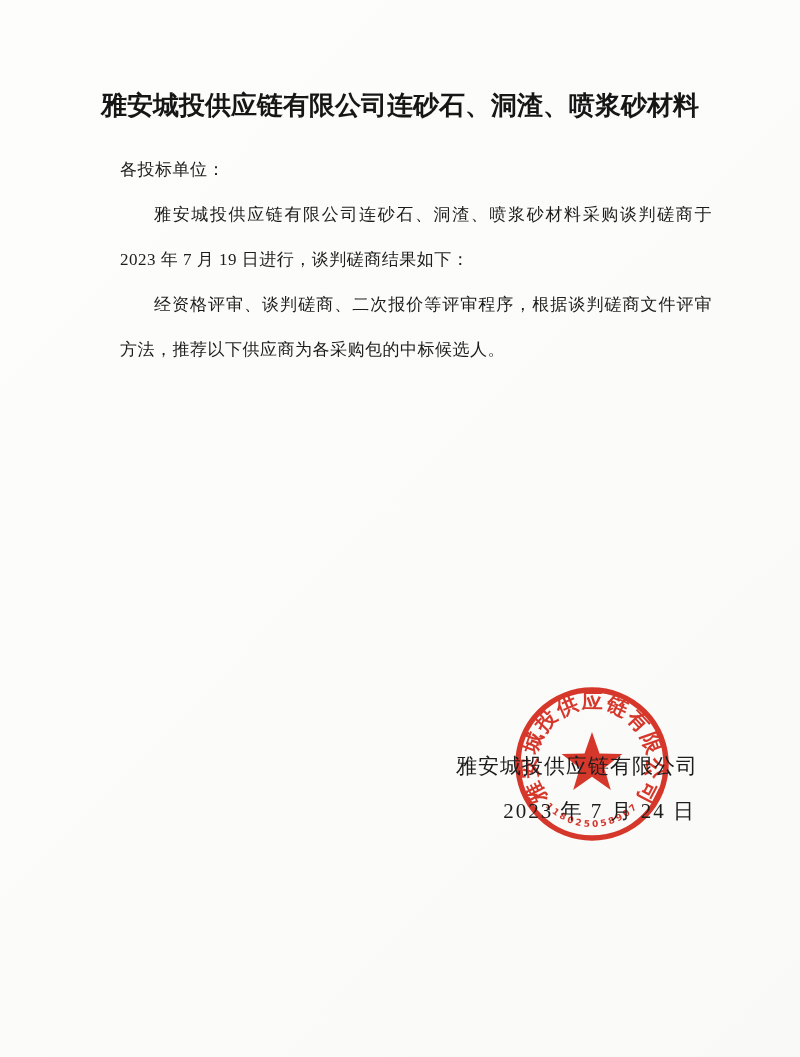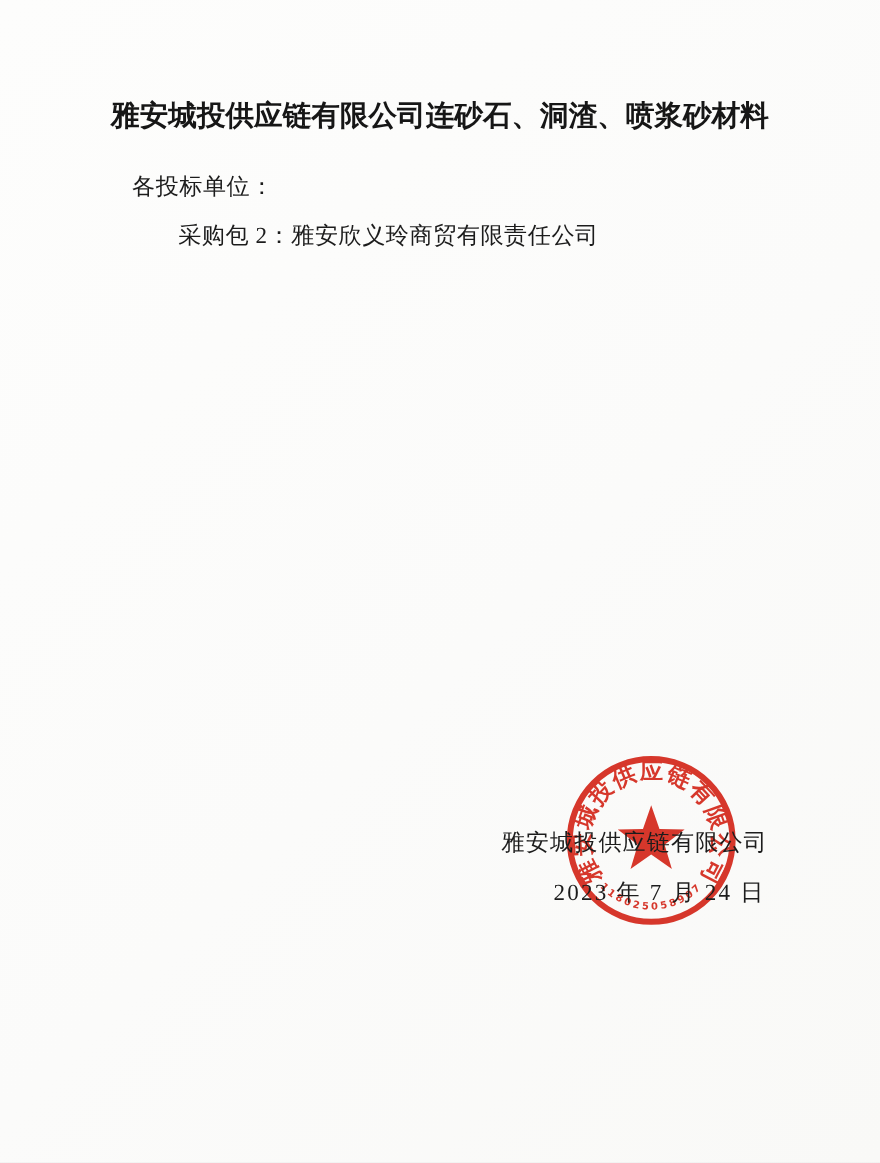--- a/index.html
+++ b/index.html
@@ -20,21 +20,21 @@
     font-size: 26px;
     font-weight: bold;
     line-height: 59px;
     letter-spacing: 0px;
     color: #161616;
   }
   .title .title-line { display: block; }
   .body-text {
     width: 592px;
     margin: 12px auto 0 120px;
-    font-size: 21px;
+    font-size: 17px;
     line-height: 45px;
     text-align: justify;
     letter-spacing: 0.5px;
   }
   .salutation { text-indent: 0; }
   .para { text-indent: 2em; }
   .signature {
     position: absolute;
     top: 744px;
     right: 102px;
@@ -74,21 +74,22 @@
 <body>
 
 <div class="page">
 
   <h1 class="title">
     <span class="title-line">雅安城投供应链有限公司连砂石、洞渣、喷浆砂材料</span>
   </h1>
 
   <div class="body-text">
     <p class="salutation">各投标单位：</p>
-    <p class="para">采购包 2：雅安欣义玲商贸有限责任公司</p>
+    <p class="para">雅安城投供应链有限公司连砂石、洞渣、喷浆砂材料采购谈判磋商于 2023 年 7 月 19 日进行，谈判磋商结果如下：</p>
+    <p class="para">经资格评审、谈判磋商、二次报价等评审程序，根据谈判磋商文件评审方法，推荐以下供应商为各采购包的中标候选人。</p>
   </div>
 
   <div class="signature">
     <div class="sig-company">雅安城投供应链有限公司</div>
     <div class="sig-date">2023 年 7 月 24 日</div>
   </div>
 
   <div class="stamp">
     <svg viewBox="0 0 160 160" xmlns="http://www.w3.org/2000/svg">
       <defs>

